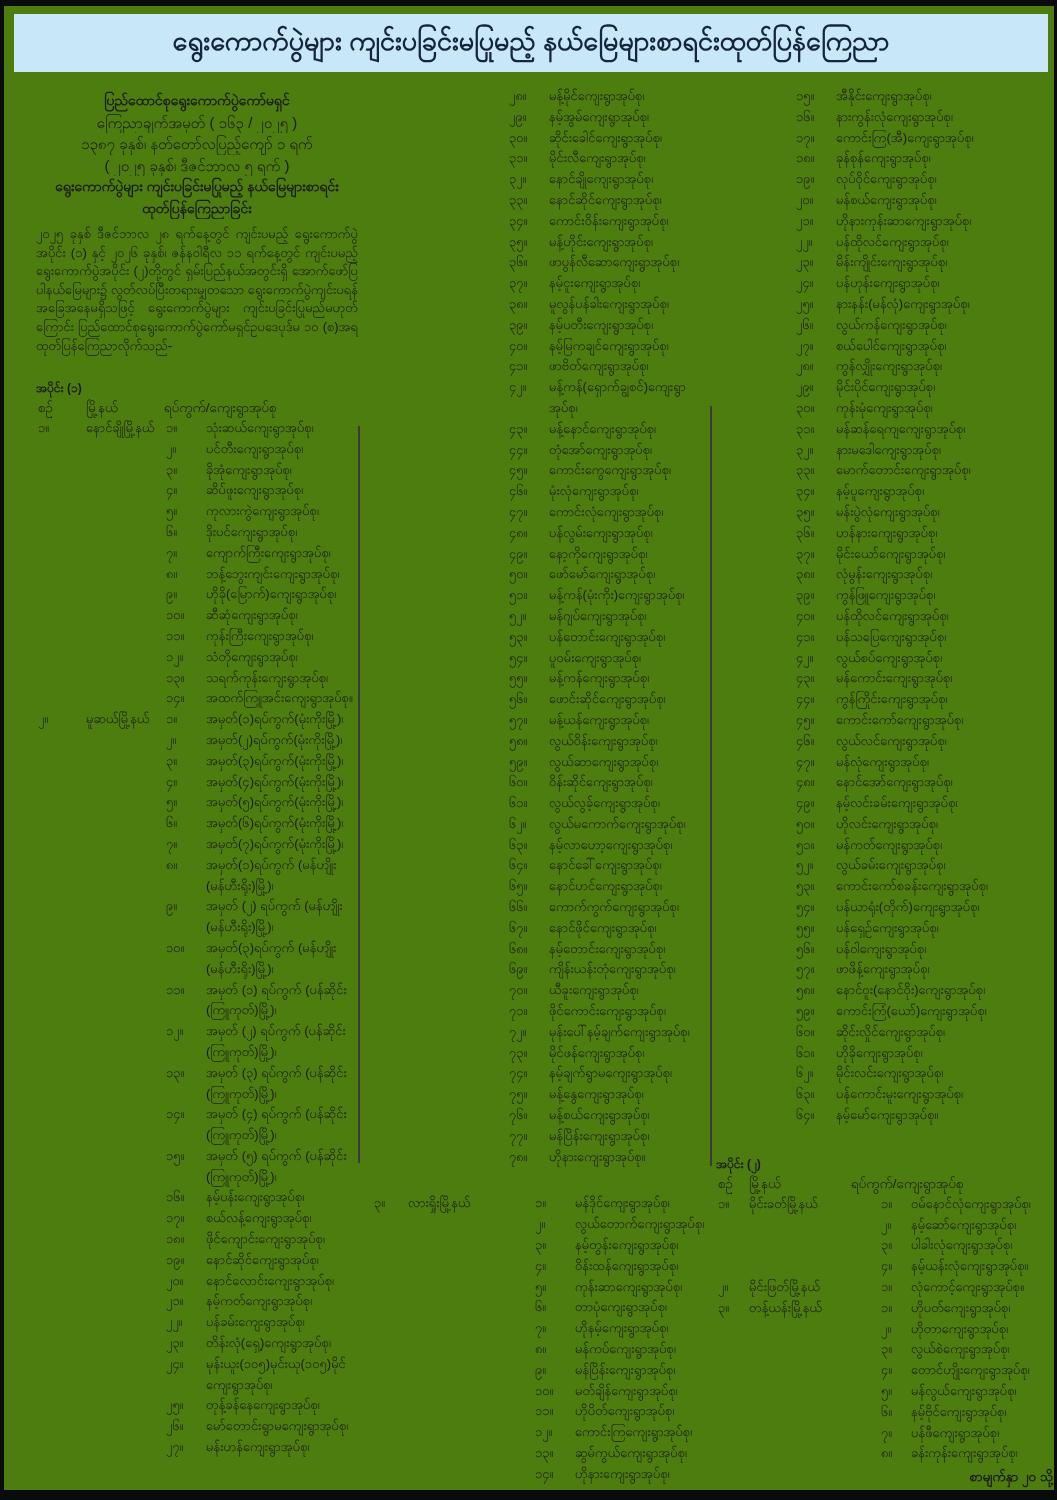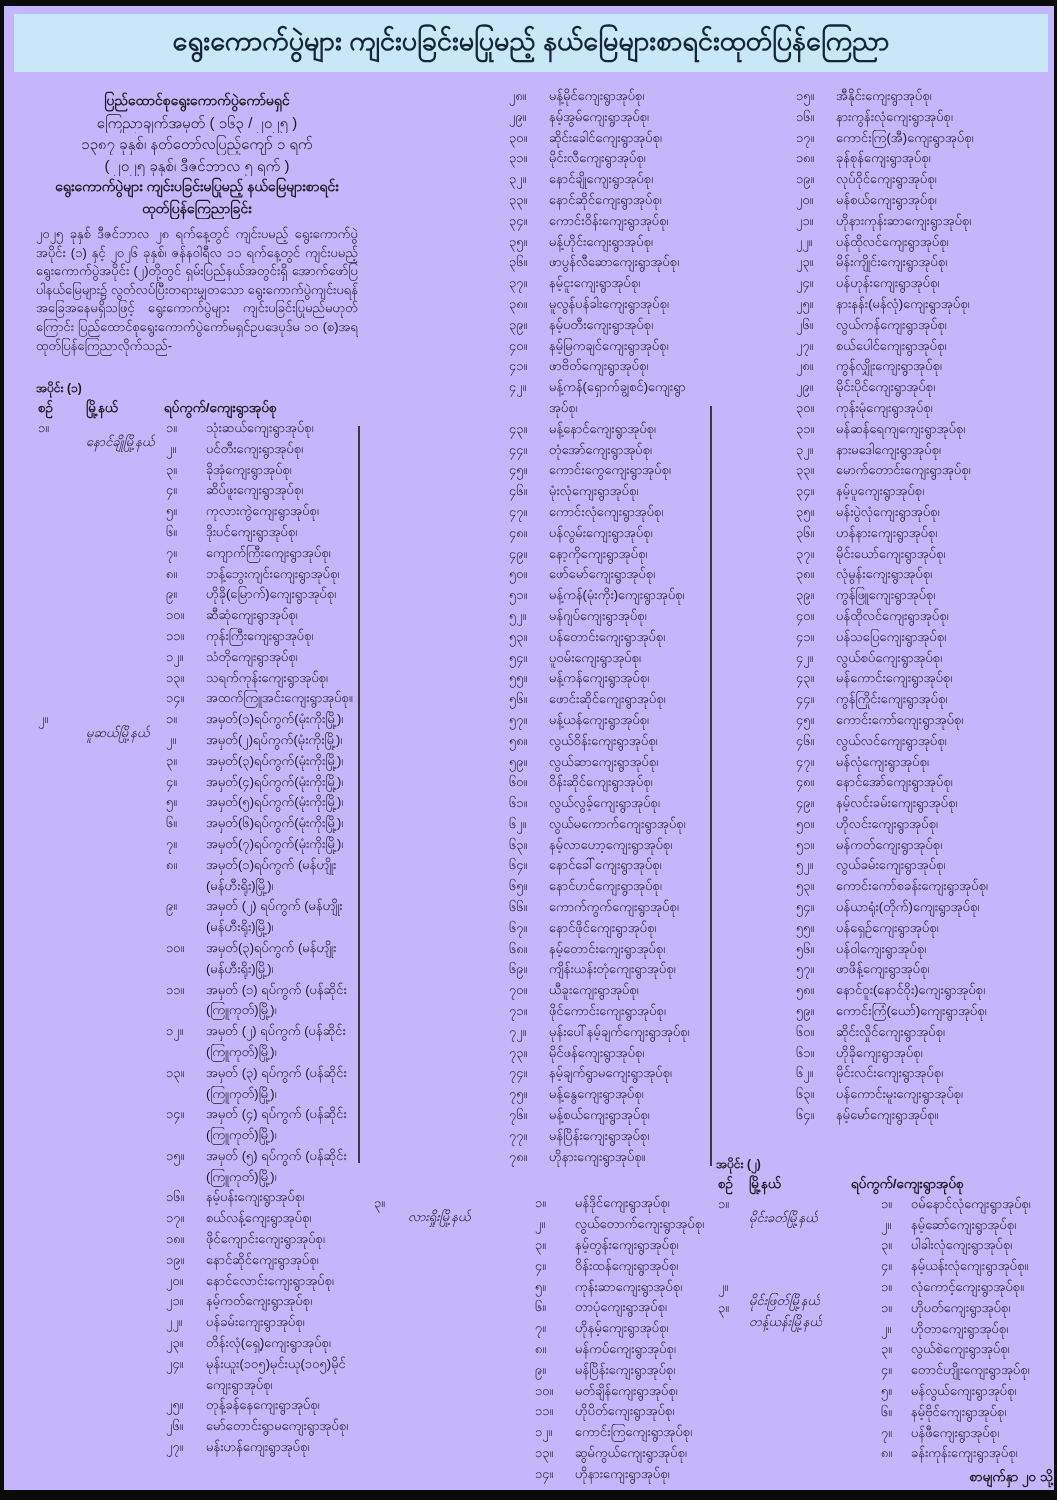--- a/index.html
+++ b/index.html
@@ -1,42 +1,42 @@
 <!DOCTYPE html>
 <html><head>
 <meta charset="utf-8">
 <style>
   html,body{margin:0;padding:0;background:#e8e8e8;}
-  .page{position:relative;width:1057px;height:1500px;background:#c4b5fd;color:#1b1b1b;
+  .page{position:relative;width:1057px;height:1500px;background:#4d7c0f;color:#1b1b1b;
         font-family:"Liberation Sans","DejaVu Sans",sans-serif;box-sizing:border-box;
         border-left:4px solid #0b0b0b;border-right:3px solid #0b0b0b;border-top:6px solid #0b0b0b;
         overflow:hidden;}
   .banner{position:absolute;left:10px;top:8px;width:1034px;height:58px;background:#c9e8f7;
           display:flex;align-items:center;justify-content:center;overflow:hidden;}
   .banner-title{font-size:27px;font-weight:bold;color:#15253b;white-space:nowrap;}
   .col{position:absolute;top:80px;height:1412px;overflow:hidden;font-size:13px;}
   #col1{left:32px;width:322px;top:84px;--townx:50px;--gind:130px;--ind:130px;--thw:128px;}
   #col2{left:368px;width:337px;--townx:36px;--gind:163px;--ind:137px;--thw:137px;}
   #col3{left:712px;width:341px;--townx:33px;--gind:165px;--ind:80px;--thw:135px;}
   .center-lines{text-align:center;}
   .mline{font-size:15px;line-height:21.5px;white-space:nowrap;overflow:hidden;}
   .mline.b{font-weight:bold;font-size:14px;}
   .para{margin-top:6px;height:149px;overflow:hidden;text-align:justify;
         font-size:13px;line-height:18.6px;}
   .part-label{margin-top:4px;font-weight:bold;font-size:12px;line-height:20px;}
   #col3 .part-label{margin-top:28px;}
-  .thead{position:relative;height:20px;line-height:20px;font-weight:bold;font-size:13.5px;}
+  .thead{position:relative;height:20px;line-height:20px;font-weight:normal;font-size:13.5px;}
   .thead span{position:absolute;top:0;white-space:nowrap;}
   .th-no{left:2px;} .th-town{left:var(--townx);} .th-wards{left:var(--thw);}
   .items-block{margin-left:var(--ind);}
   .group{position:relative;}
   #col2 .group{margin-top:26px;}
   .g-no{position:absolute;left:2px;top:0;line-height:20.8px;}
-  .g-town{position:absolute;left:var(--townx);top:14px;line-height:20.8px;white-space:nowrap;
-          max-width:calc(var(--gind) - var(--townx) + 18px);overflow:hidden;font-style:italic;}
+  .g-town{position:absolute;left:var(--townx);top:0;line-height:20.8px;white-space:nowrap;
+          max-width:calc(var(--gind) - var(--townx) + 18px);overflow:hidden;}
   .g-items{margin-left:var(--gind);}
   .item{display:flex;height:20.8px;line-height:20.8px;overflow:hidden;}
   .item.wrap2{height:41.6px;}
   .i-no{flex:0 0 40px;}
   #col3 .g-items .i-no{flex-basis:30px;}
   .i-t{flex:1;white-space:nowrap;overflow:hidden;}
   .item.wrap2 .i-t{white-space:normal;}
   .footer-note{margin-top:2px;text-align:right;padding-right:4px;font-weight:bold;
                font-size:13.5px;line-height:21px;}
   .vrule{position:absolute;width:2px;background:#3a3a3a;}

